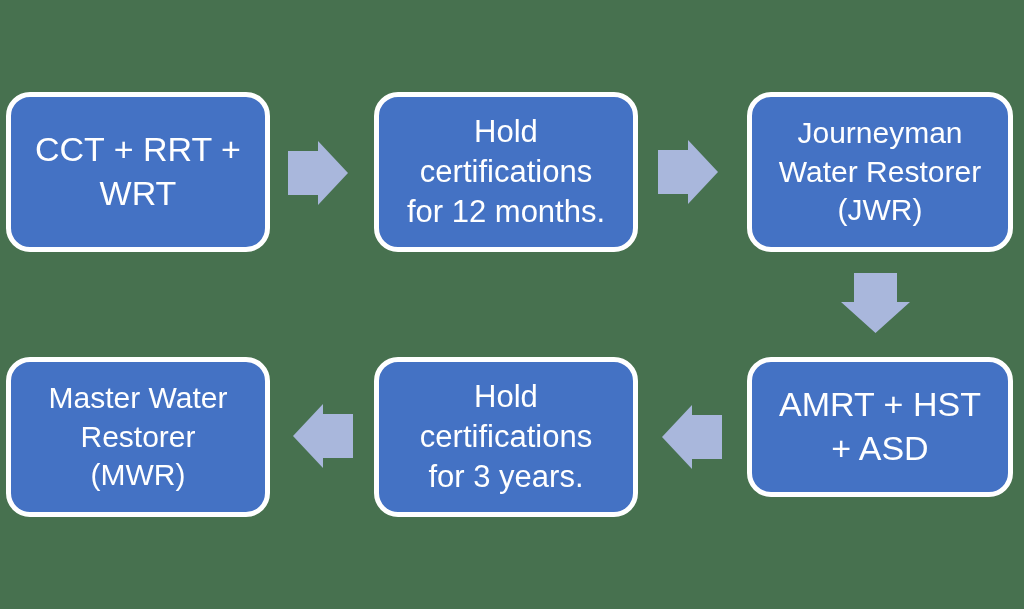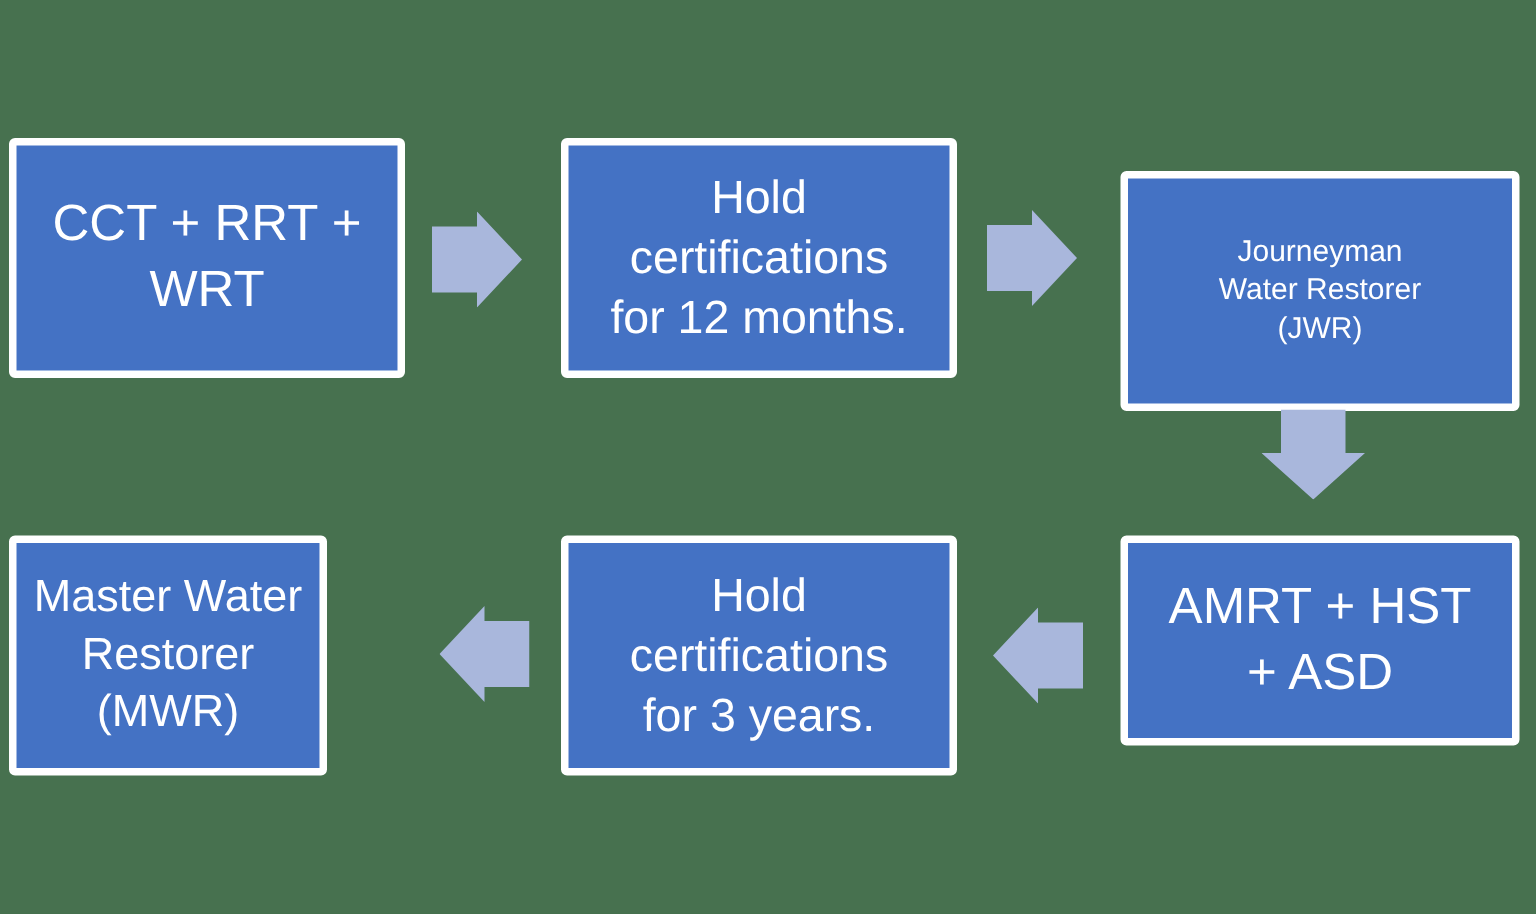--- a/index.html
+++ b/index.html
@@ -16,38 +16,38 @@
     font-family:"Liberation Sans", sans-serif;
   }
   .canvas{
     position:relative;
     width:1024px;height:609px;
   }
   .step-box{
     position:absolute;
     background:var(--box-fill);
     border:5px solid var(--box-border);
-    border-radius:4px;
+    border-radius:24px;
     display:flex;
     align-items:center;
     justify-content:center;
     text-align:center;
     color:var(--text);
   }
   .step-label{
     white-space:pre-line;
     line-height:1.28;
     width:100%;
   }
   .box-a{left:6px;top:92px;width:264px;height:160px;font-size:34px;}
   .box-b{left:374px;top:92px;width:264px;height:160px;font-size:31px;}
-  .box-c{left:747px;top:92px;width:266px;height:160px;font-size:20px;margin-top:22px;}
+  .box-c{left:747px;top:92px;width:266px;height:160px;font-size:30px;}
   .box-f{left:747px;top:357px;width:266px;height:140px;font-size:34px;}
   .box-e{left:374px;top:357px;width:264px;height:160px;font-size:31px;}
-  .box-d{left:6px;top:357px;width:212px;height:160px;font-size:30px;}
+  .box-d{left:6px;top:357px;width:264px;height:160px;font-size:30px;}
   .connector{position:absolute;}
   .connector svg{display:block;width:100%;height:100%;}
   .connector polygon{fill:var(--arrow-fill);}
   .ar1{left:288px;top:141px;width:60px;height:64px;}
   .ar2{left:658px;top:140px;width:60px;height:64px;}
   .ad {left:841px;top:273px;width:69px;height:60px;}
   .al1{left:662px;top:405px;width:60px;height:64px;}
   .al2{left:293px;top:404px;width:60px;height:64px;}
 </style>
 </head>

